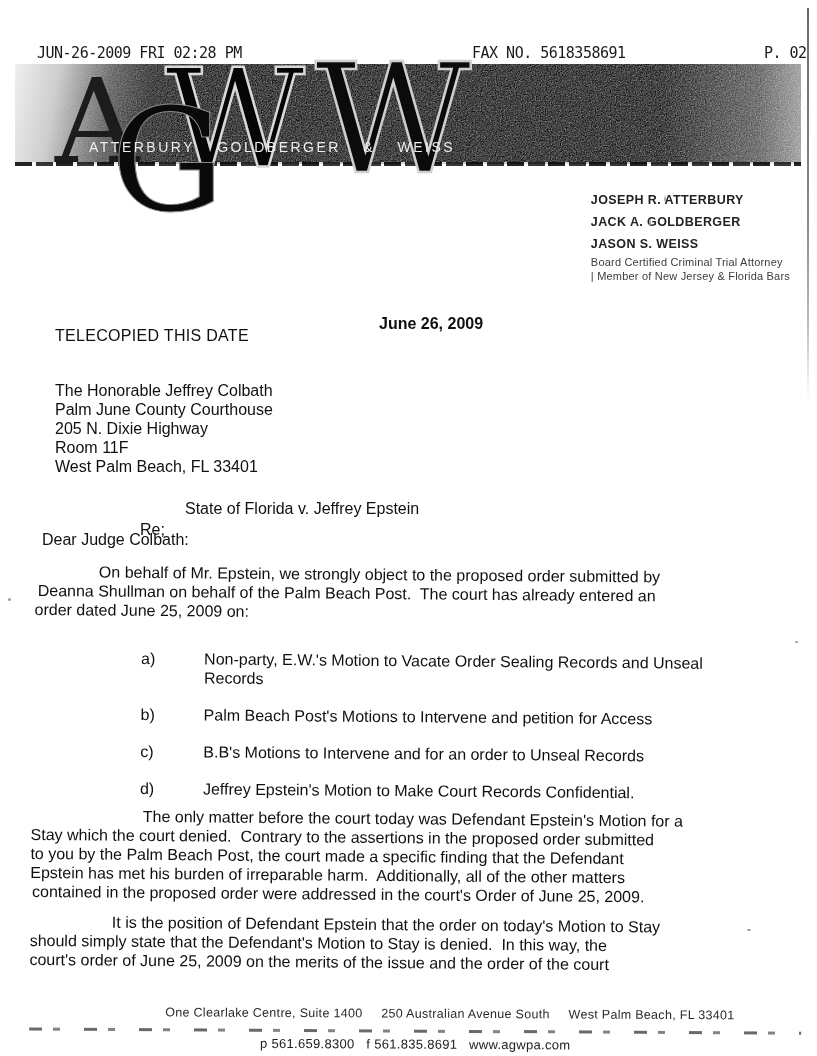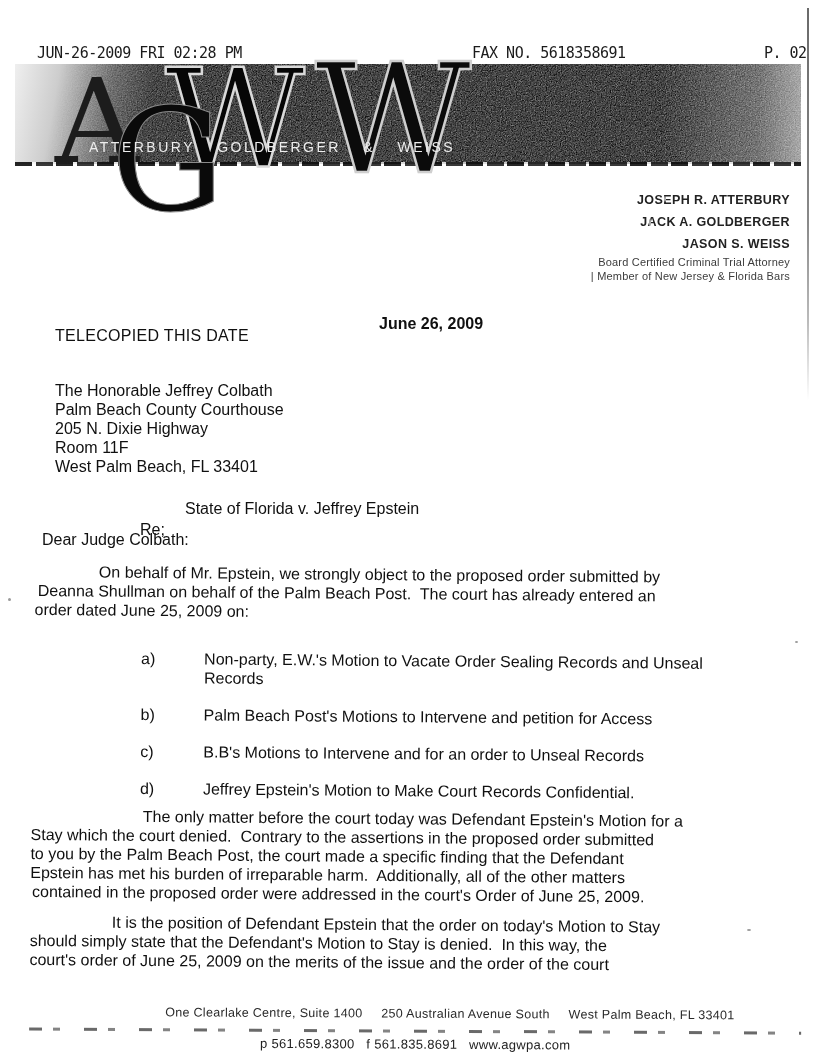--- a/index.html
+++ b/index.html
@@ -35,21 +35,21 @@
            -webkit-text-stroke:2.5px #cfcfcf; }
   .banner-name { position:absolute; left:74px; bottom:9px; z-index:5;
     font-size:14px; letter-spacing:2.5px; word-spacing:16px; color:#ededed;
     white-space:nowrap; }
 
   
   .fax-vline { position:absolute; left:807px; top:8px; width:2px; height:392px;
     background:linear-gradient(#6a6a6a,#8a8a8a 55%,#bbb 80%,transparent); }
 
   
-  .attorneys { position:absolute; right:27px; top:189px; text-align:right; }
+  .attorneys { position:absolute; right:27px; top:189px; }
   .atty-name { font-size:12.5px; font-weight:bold; letter-spacing:.4px;
     color:#222; line-height:22px; white-space:pre; }
   .atty-cred { font-size:11px; color:#3c3c3c; letter-spacing:.2px;
     line-height:14px; white-space:pre; }
 
   
   .t { white-space:pre; font-size:16px; color:#101010; }
   .date-line   { position:absolute; left:379px; top:315px;font-weight:bold; }
   .delivery    { position:absolute; left:55px;  top:327px; letter-spacing:.3px; }
   .recipient   { position:absolute; left:55px;  top:381px; line-height:19px; }
@@ -131,21 +131,21 @@
     <div class="atty-name">JASON S. WEISS</div>
     <div class="atty-cred">Board Certified Criminal Trial Attorney</div>
     <div class="atty-cred">| Member of New Jersey &amp; Florida Bars</div>
   </div>
 
   <div class="t date-line">June 26, 2009</div>
   <div class="t delivery">TELECOPIED THIS DATE</div>
 
   <div class="recipient">
     <div class="t">The Honorable Jeffrey Colbath</div>
-    <div class="t">Palm Beach County Courthouse</div>
+    <div class="t">Palm June County Courthouse</div>
     <div class="t">205 N. Dixie Highway</div>
     <div class="t">Room 11F</div>
     <div class="t">West Palm Beach, FL 33401</div>
   </div>
 
   <div class="t re-line">Re;</div>
   <div class="t re-subject">State of Florida v. Jeffrey Epstein</div>
   <div class="t salutation">Dear Judge Colbath:</div>
 
   <div class="body-skew">

